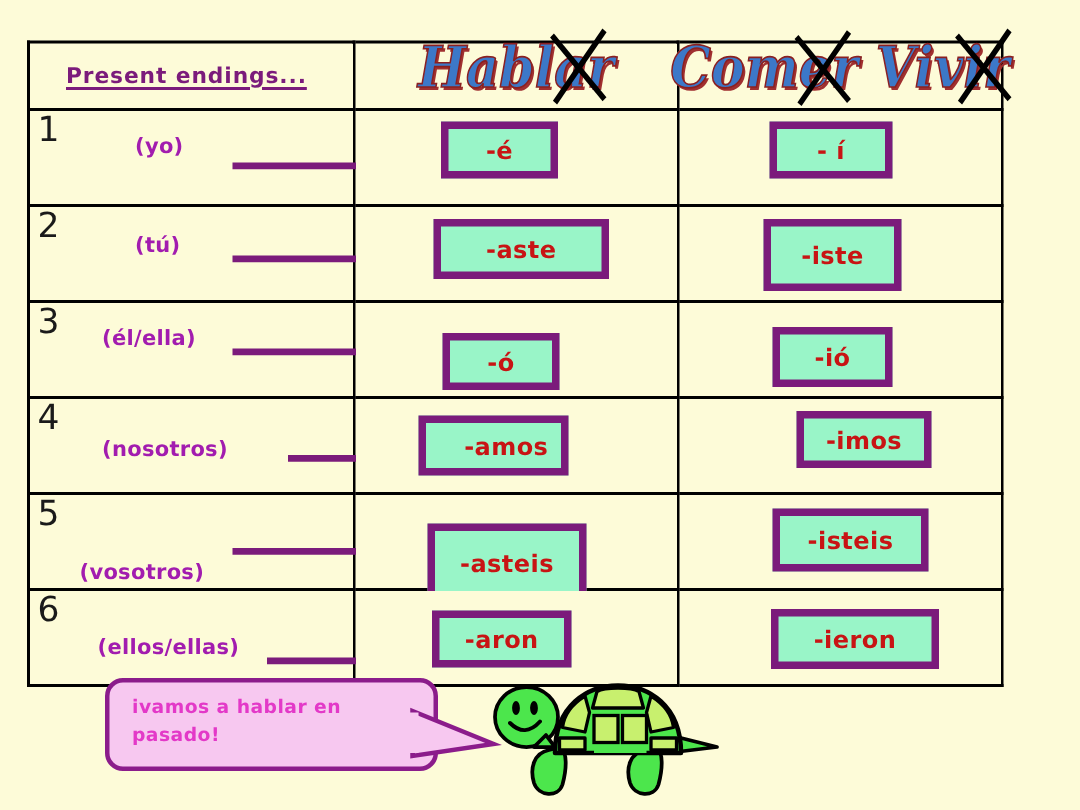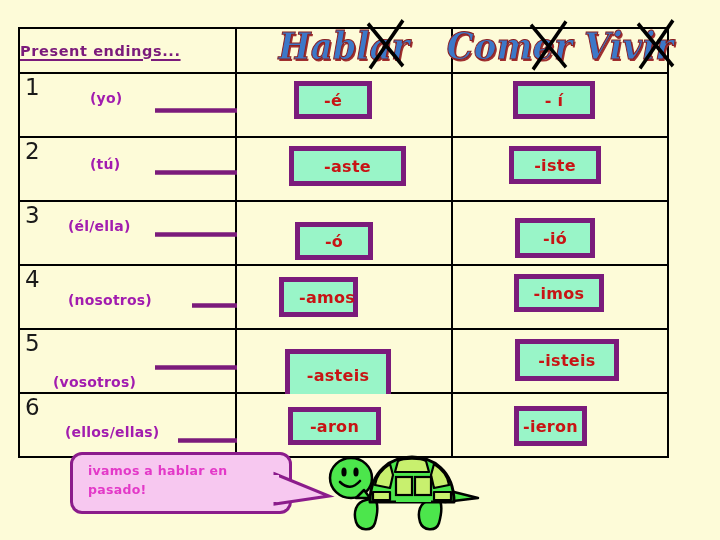--- a/index.html
+++ b/index.html
@@ -50,20 +50,21 @@
   
   .present-endings {
     color: #7B1B7B;
     font-family: "DejaVu Sans", sans-serif;
     font-weight: bold;
     font-size: 14.5px;
     letter-spacing: 0.6px;
     text-decoration: underline;
     text-underline-offset: 3px;
     text-decoration-thickness: 2px;
+    padding-left: 24px;
     display: block;
     white-space: nowrap;
   }
 
   
   .wordart {
     position: relative;
     height: 43px;
     display: flex;
     align-items: flex-start;
@@ -267,21 +268,21 @@
             <svg width="135" height="9" viewBox="0 0 135 9" preserveAspectRatio="none">
               <line x1="0" y1="4.5" x2="123" y2="4.5" stroke="#7B1B7B" stroke-width="4.5"></line>
               <polygon points="120,0 135,4.5 120,9" fill="#7B1B7B"></polygon>
             </svg>
           </span>
         </td>
         <td>
           <span class="chip" style="left:52px; top:8px; width:117px; height:40px;">-aste</span>
         </td>
         <td>
-          <span class="chip" style="left:56px; top:8px; width:92px; height:38px;">-iste</span>
+          <span class="chip" style="left:56px; top:8px; width:92px; height:48px;">-iste</span>
         </td>
       </tr>
 
       <tr class="row-body r3">
         <td>
           <span class="num">3</span>
           <span class="pron">(él/ella)</span>
           <span class="arrow">
             <svg width="165" height="9" viewBox="0 0 165 9" preserveAspectRatio="none">
               <line x1="0" y1="4.5" x2="152" y2="4.5" stroke="#7B1B7B" stroke-width="4.5"></line>
@@ -302,24 +303,24 @@
           <span class="num">4</span>
           <span class="pron">(nosotros)</span>
           <span class="arrow">
             <svg width="98" height="9" viewBox="0 0 98 9" preserveAspectRatio="none">
               <line x1="0" y1="4.5" x2="86" y2="4.5" stroke="#7B1B7B" stroke-width="4.5"></line>
               <polygon points="83,0 98,4.5 83,9" fill="#7B1B7B"></polygon>
             </svg>
           </span>
         </td>
         <td>
-          <span class="chip" style="left:42px; top:11px; width:79px; height:40px;padding-left:17px;">-amos</span>
-        </td>
-        <td>
-          <span class="chip" style="left:61px; top:8px; width:90px; height:38px;">-imos</span>
+          <span class="chip" style="left:42px; top:11px; width:100px; height:40px;padding-left:17px;">-amos</span>
+        </td>
+        <td>
+          <span class="chip" style="left:78px; top:8px; width:90px; height:38px;">-imos</span>
         </td>
       </tr>
 
       <tr class="row-body r5">
         <td>
           <span class="num">5</span>
           <span class="pron">(vosotros)</span>
           <span class="arrow">
             <svg width="165" height="9" viewBox="0 0 165 9" preserveAspectRatio="none">
               <line x1="0" y1="4.5" x2="152" y2="4.5" stroke="#7B1B7B" stroke-width="4.5"></line>
@@ -343,21 +344,21 @@
             <svg width="112" height="9" viewBox="0 0 112 9" preserveAspectRatio="none">
               <line x1="0" y1="4.5" x2="100" y2="4.5" stroke="#7B1B7B" stroke-width="4.5"></line>
               <polygon points="97,0 112,4.5 97,9" fill="#7B1B7B"></polygon>
             </svg>
           </span>
         </td>
         <td>
           <span class="chip" style="left:51px; top:13px; width:93px; height:38px;">-aron</span>
         </td>
         <td>
-          <span class="chip" style="left:61px; top:12px; width:73px; height:40px;">-ieron</span>
+          <span class="chip" style="left:61px; top:12px; width:112px; height:40px;">-ieron</span>
         </td>
       </tr>
 
     </tbody>
   </table>
 
   <div id="bubble">
     <div class="body"></div>
     <div class="tail">
       <svg width="56" height="34" viewBox="0 0 56 34">

